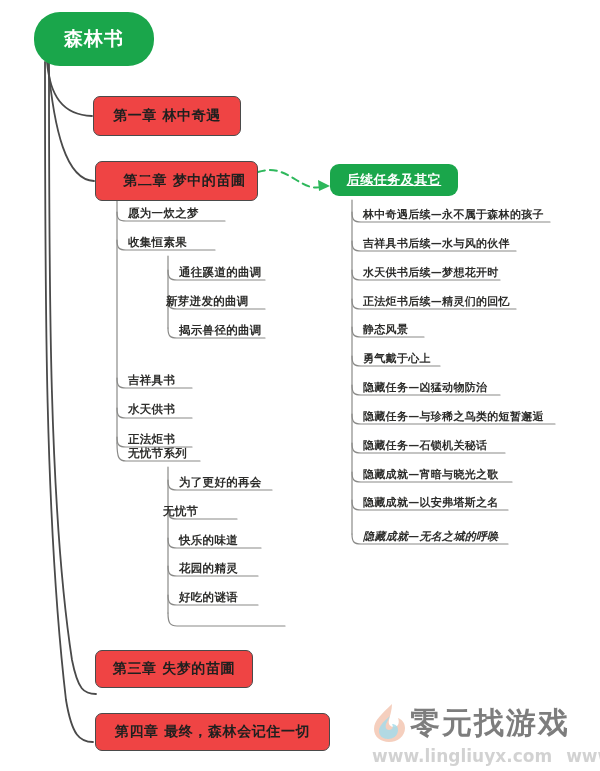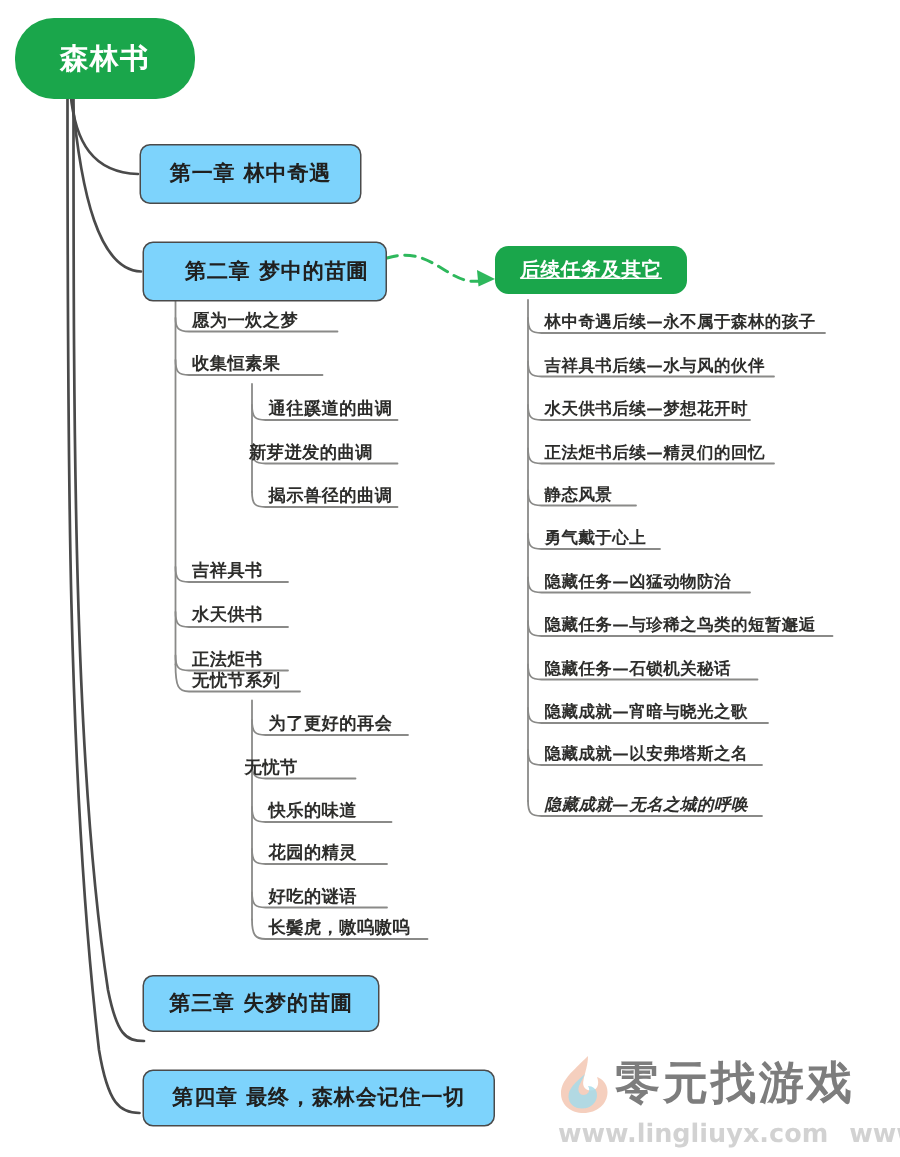--- a/index.html
+++ b/index.html
@@ -43,21 +43,21 @@
   }
   .green-node.sub {
     border-radius: 9px;
     font-size: 13px;
     letter-spacing: 0.5px;
   }
   
   .chapter-box {
     border: 1.6px solid #4a4a4a;
     border-radius: 7px;
-    background: #7dd3fc;
+    background: #ef4444;
     color: #20201f;
     display: flex;
     align-items: center;
     justify-content: center;
     font-size: 14px;
     font-weight: bold;
     letter-spacing: 0.6px;
   }
   
   .leaf {
@@ -158,21 +158,21 @@
       <path d="M352,356 C352,364 354,366 361,366 L440,366"></path>
       <path d="M352,385 C352,393 354,395 361,395 L500,395"></path>
       <path d="M352,414 C352,422 354,424 361,424 L555,424"></path>
       <path d="M352,443 C352,451 354,453 361,453 L505,453"></path>
       <path d="M352,472 C352,480 354,482 361,482 L512,482"></path>
       <path d="M352,500 C352,508 354,510 361,510 L508,510"></path>
       <path d="M352,534 C352,542 354,544 361,544 L508,544"></path>
     </g>
   </svg>
 
-  <div class="node green-node" style="left:10px; top:12px; width:120px; height:54px; font-size:19px;text-align:center;">
+  <div class="node green-node" style="left:34px; top:12px; width:120px; height:54px; font-size:19px;text-align:center;">
     <span>森林书</span>
   </div>
 
   <div class="node chapter-box" style="left:93px; top:96px; width:148px; height:40px;">
     <span>第一章 林中奇遇</span>
   </div>
 
   <div class="node chapter-box" style="left:95px; top:161px; width:163px; height:40px;padding-left:16px;">
     <span>第二章 梦中的苗圃</span>
   </div>
@@ -221,23 +221,20 @@
     <span>无忧节</span>
   </div>
   <div class="node leaf" style="left:175px; top:531px; width:90px; height:18px;">
     <span>快乐的味道</span>
   </div>
   <div class="node leaf" style="left:175px; top:559px; width:90px; height:18px;">
     <span>花园的精灵</span>
   </div>
   <div class="node leaf" style="left:175px; top:588px; width:90px; height:18px;">
     <span>好吃的谜语</span>
-  </div>
-  <div class="node leaf" style="left:175px; top:609px; width:120px; height:18px;">
-    <span>长鬓虎，嗷呜嗷呜</span>
   </div>
 
   <div class="node green-node sub" style="left:330px; top:164px; width:128px; height:32px;text-decoration:underline;">
     <span>后续任务及其它</span>
   </div>
 
   <div class="node leaf small" style="left:359px; top:205px; width:200px; height:18px;">
     <span>林中奇遇后续—永不属于森林的孩子</span>
   </div>
   <div class="node leaf small" style="left:359px; top:234px; width:180px; height:18px;">

